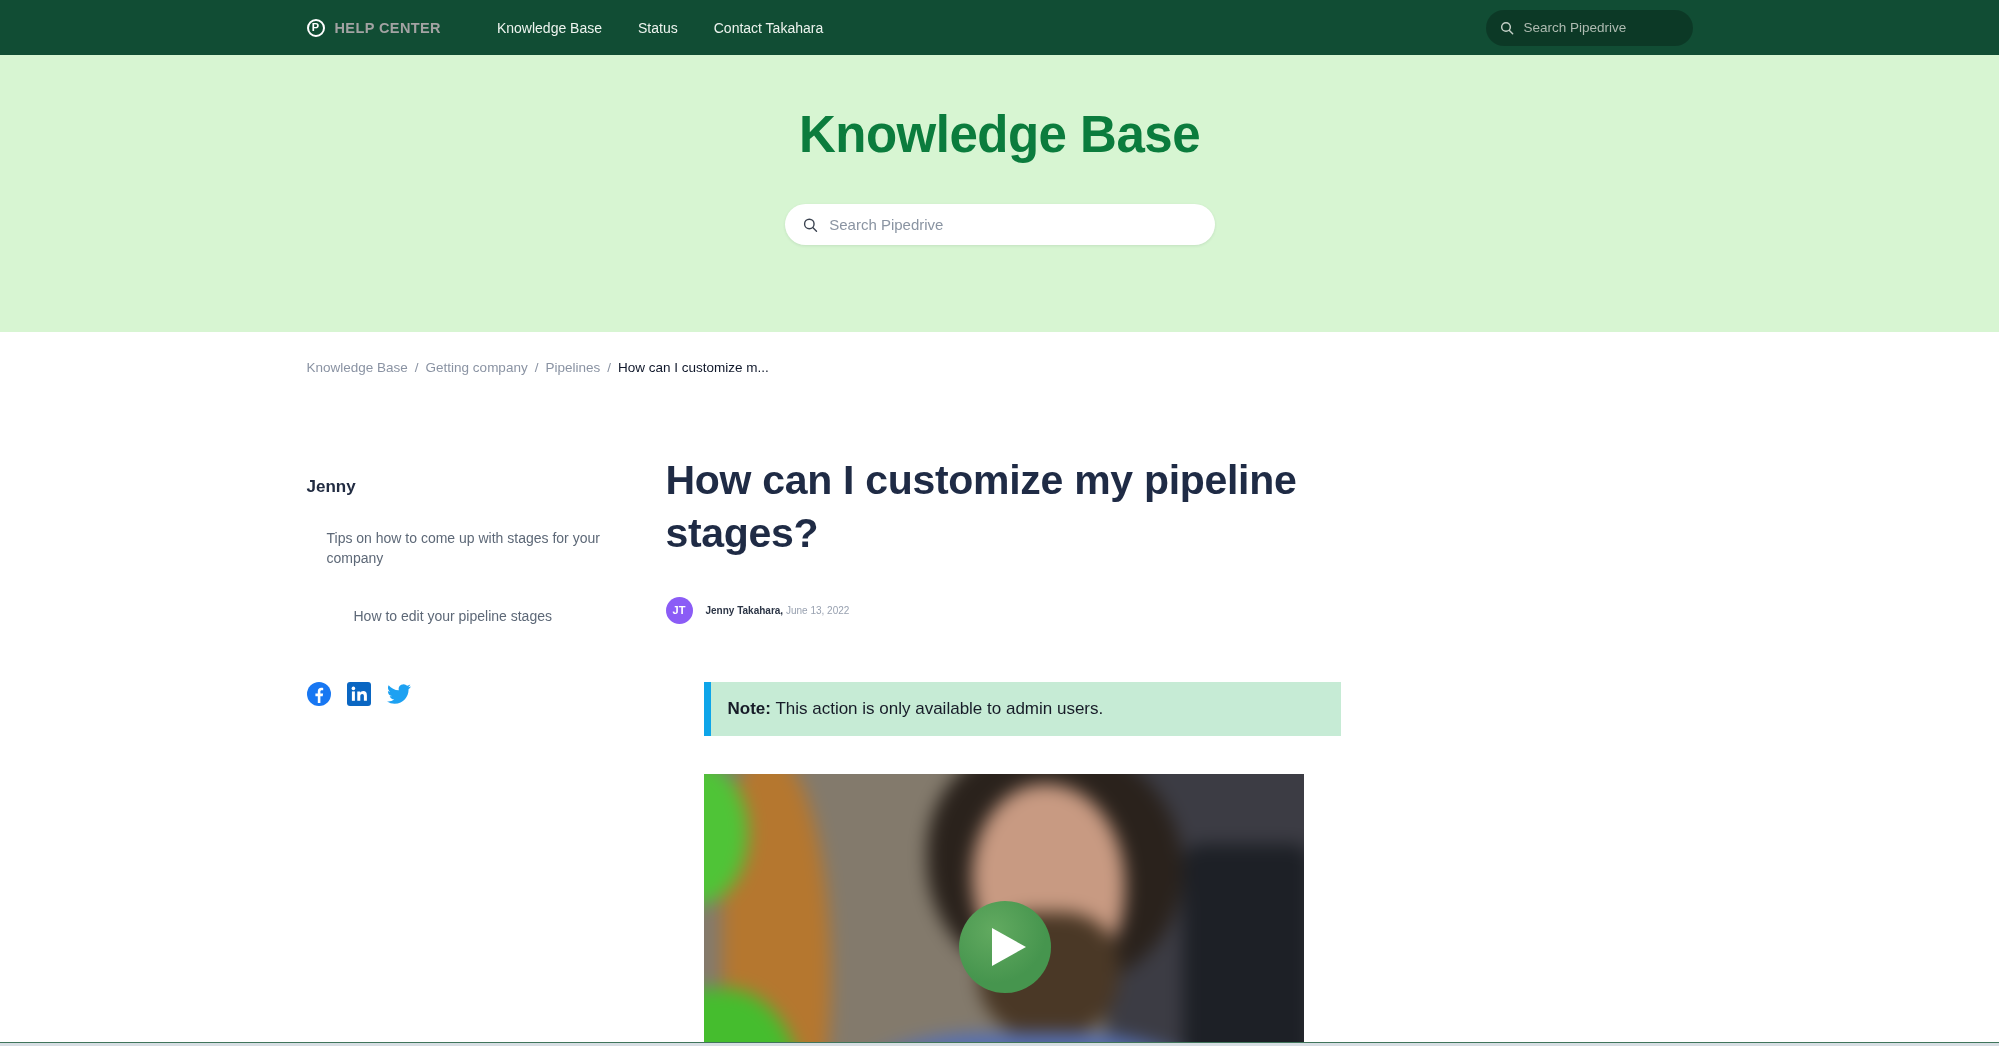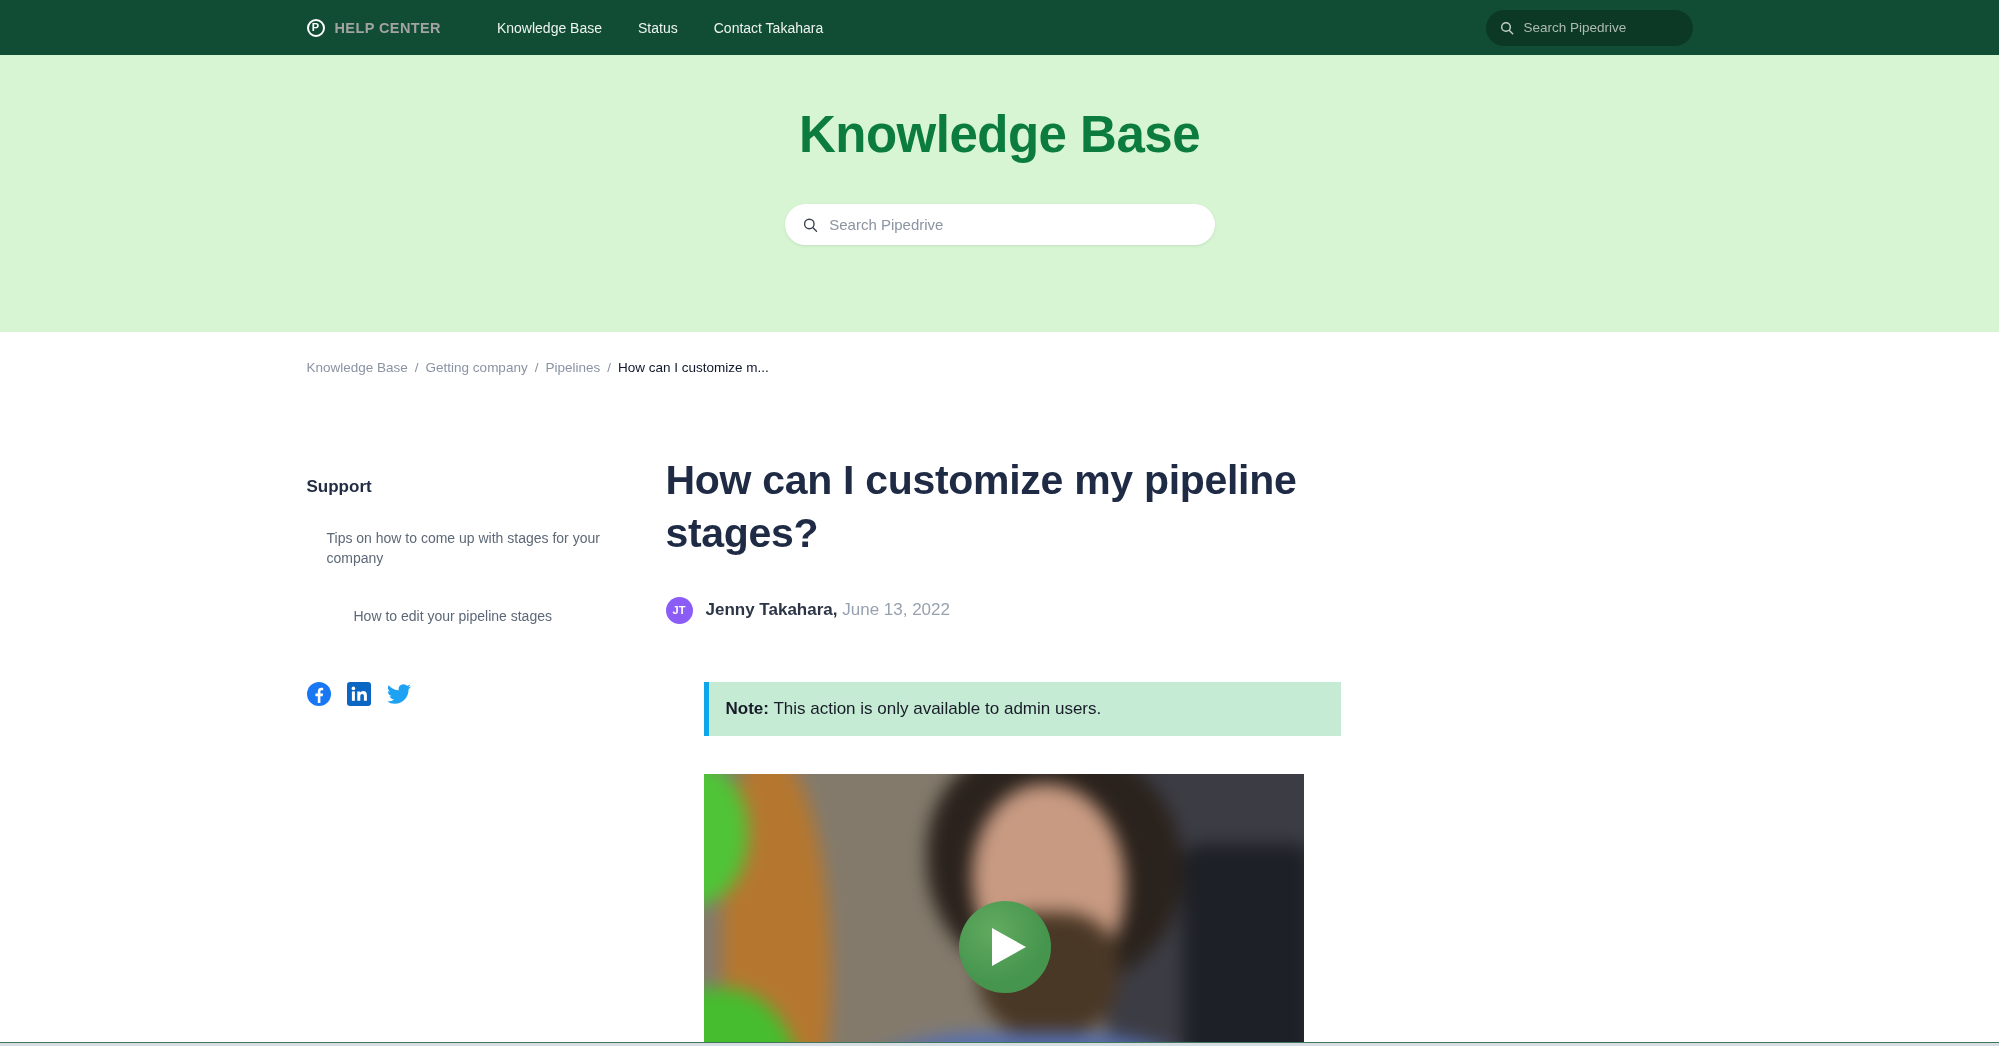--- a/index.html
+++ b/index.html
@@ -106,29 +106,29 @@
     font-size: 41px; font-weight: bold; color: #1F2B45;
     line-height: 1.3; max-width: 700px; letter-spacing: -0.3px;
   }
   .meta-row { display: flex; align-items: center; margin-top: 36px; gap: 13px; }
   .avatar {
     width: 27px; height: 27px; border-radius: 50%;
     background: #8b5cf6; color: #ffffff;
     font-size: 11px; font-weight: bold;
     display: flex; align-items: center; justify-content: center;
   }
-  .meta-text { font-size: 17px; }
+  .meta-text { font-size: 10px; }
   .author-name { color: #2c3546; font-weight: 600; }
   .meta-date { color: #98a1b0; }
 
   .note-box {
     margin-top: 58px; margin-left: 38px;
     width: 637px;
     background: #C6EBD5;
-    border-left: 5px solid #0ea5e9;
+    border-left: 7px solid #0ea5e9;
     padding: 17px 20px 17px 17px;
     font-size: 17px; color: #171c28;
   }
   .note-label { font-weight: bold; }
 
   
   .video-frame {
     margin-top: 38px; margin-left: 38px;
     width: 600px; height: 338px;
     position: relative; overflow: hidden;
@@ -208,21 +208,21 @@
     <span class="crumb-sep">/</span>
     <a class="crumb-link">Pipelines</a>
     <span class="crumb-sep">/</span>
     <span class="crumb-current">How can I customize m...</span>
   </nav>
 </div>
 
 <div class="article-layout container">
 
   <aside class="sidebar">
-    <h2 class="sidebar-heading">Support</h2>
+    <h2 class="sidebar-heading">Jenny</h2>
     <div class="topic-list">
       <a class="topic-link">Tips on how to come up with stages for your company</a>
       <a class="topic-link">How to edit your pipeline stages</a>
     </div>
     <div class="social-row">
       <span class="social-btn">
         <svg width="24" height="24" viewBox="0 0 24 24">
           <circle cx="12" cy="12" r="12" fill="#1877F2"></circle>
           <path fill="#ffffff" d="M13.4 21v-6.8h2.3l.4-2.7h-2.7V9.7c0-.8.3-1.4 1.5-1.4h1.3V5.9c-.3 0-1.1-.1-2-.1-2 0-3.4 1.2-3.4 3.5v2.2H8.4v2.7h2.4V21h2.6z"></path>
         </svg>

